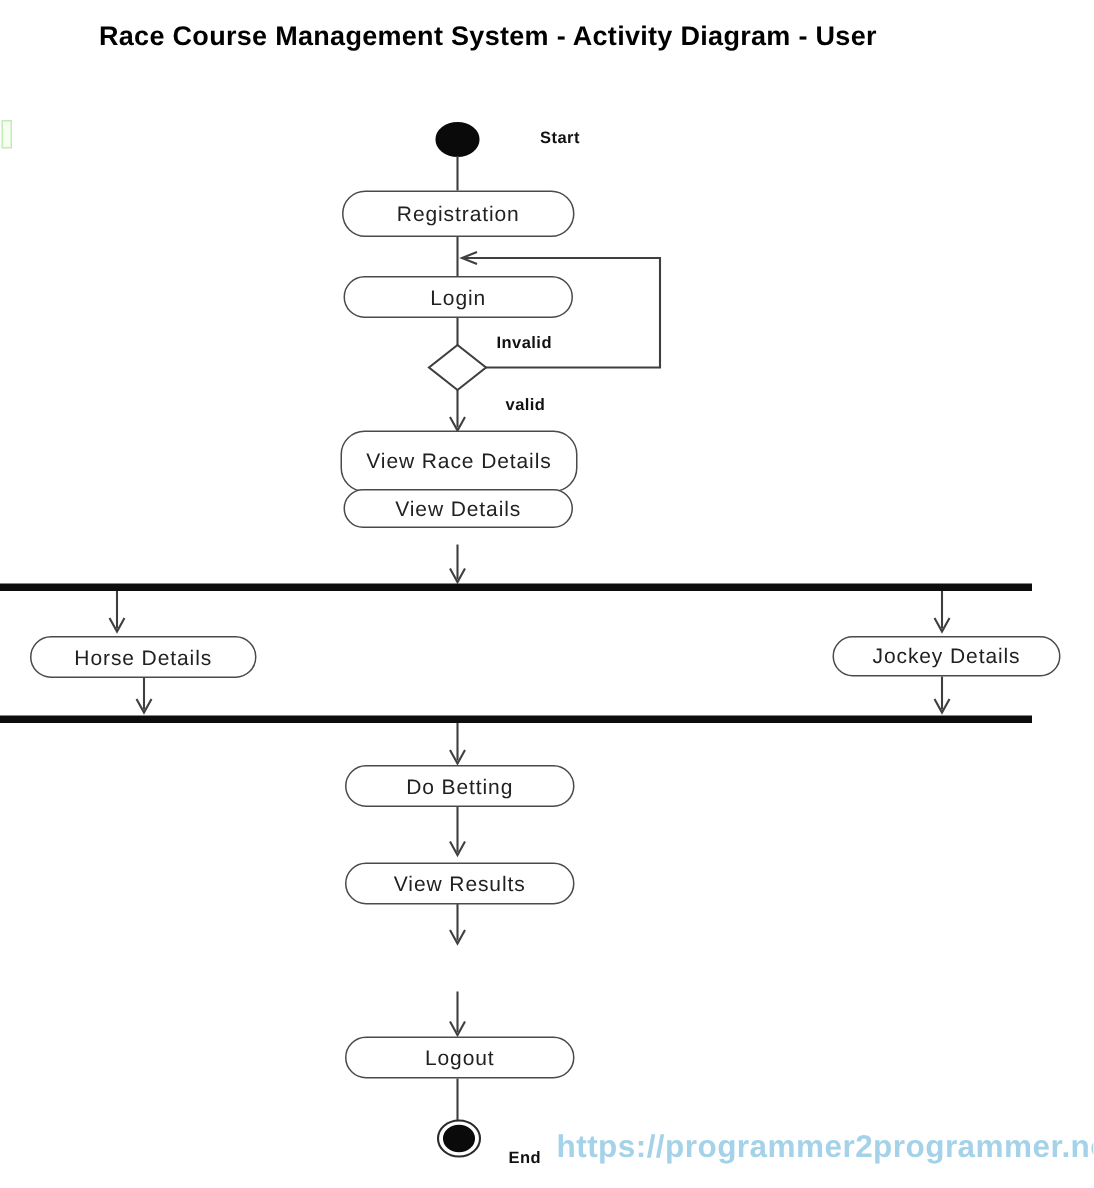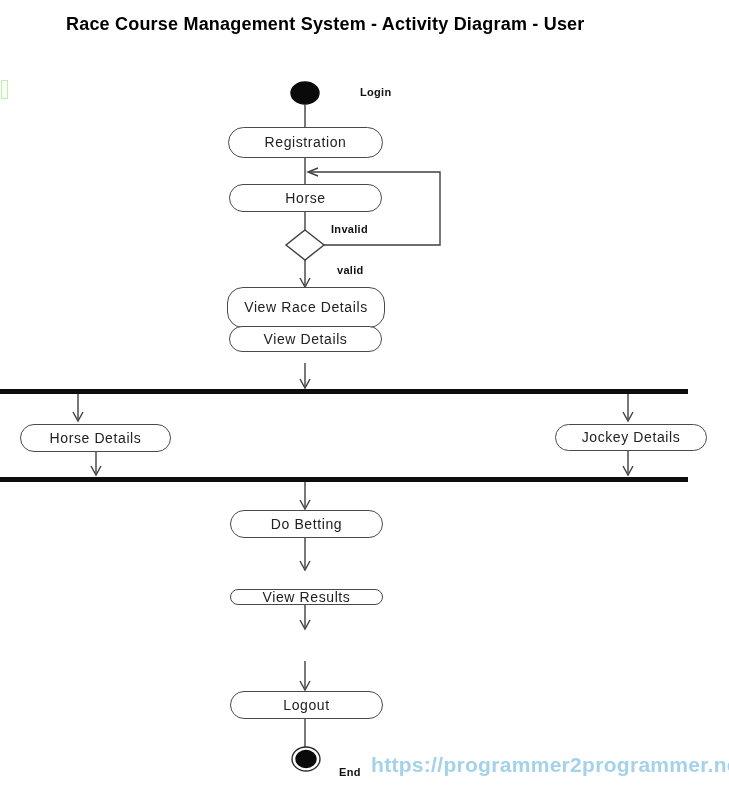--- a/index.html
+++ b/index.html
@@ -144,38 +144,38 @@
 
       <path d="M305 719 V747"></path>
 
       <ellipse cx="306" cy="759" rx="14" ry="12" fill="#ffffff" stroke="#2a2a2a"></ellipse>
       <ellipse cx="306" cy="759" rx="10" ry="8.5" fill="#0a0a0a" stroke="#0a0a0a"></ellipse>
     </g>
   </svg>
 
   <div class="node" style="left:228px;top:127px;width:155px;height:31px">Registration</div>
 
-  <div class="node" style="left:229px;top:184px;width:153px;height:28px">Horse</div>
+  <div class="node" style="left:229px;top:184px;width:153px;height:28px">Login</div>
 
   <div class="node" style="left:227px;top:287px;width:158px;height:41px">View Race Details</div>
 
   <div class="node" style="left:229px;top:326px;width:153px;height:26px">View Details</div>
 
   <div class="node" style="left:20px;top:424px;width:151px;height:28px">Horse Details</div>
 
   <div class="node" style="left:555px;top:424px;width:152px;height:27px">Jockey Details</div>
 
   <div class="node" style="left:230px;top:510px;width:153px;height:28px">Do Betting</div>
 
-  <div class="node" style="left:230px;top:589px;width:153px;height:16px">View Results</div>
+  <div class="node" style="left:230px;top:575px;width:153px;height:28px">View Results</div>
 
 
   <div class="node" style="left:230px;top:691px;width:153px;height:28px">Logout</div>
 
-  <div class="lbl" style="left:360px;top:86px">Login</div>
+  <div class="lbl" style="left:360px;top:86px">Start</div>
 
   <div class="lbl" style="left:331px;top:223px">Invalid</div>
 
   <div class="lbl" style="left:337px;top:264px">valid</div>
 
   <div class="lbl" style="left:339px;top:766px">End</div>
 
   <div class="watermark">https://programmer2programmer.net</div>
 
 </div>

